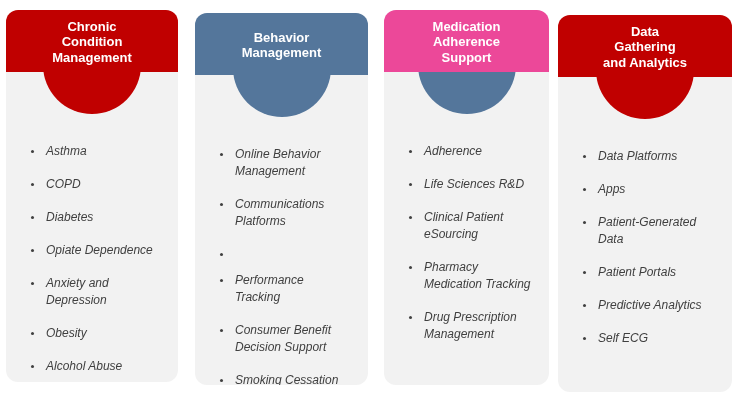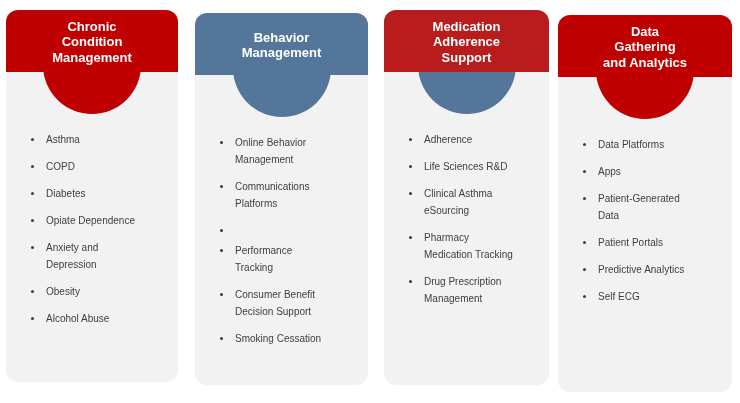--- a/index.html
+++ b/index.html
@@ -55,24 +55,25 @@
     box-sizing: border-box;
   }
   ul.bullets {
     list-style: none;
     margin: 0;
     padding: 0;
   }
   ul.bullets li {
     display: flex;
     align-items: flex-start;
-    margin: 4px 0 10px 0;
-    font-size: 10px;
+    margin: 16px 0 10px 0;
+    font-size: 12px;
     line-height: 17px;
     color: #404040;
+    font-style: italic;
   }
   ul.bullets .dot {
     flex: none;
     width: 3px;
     height: 3px;
     border-radius: 50%;
     background: #404040;
     margin: 7px 12px 0 0;
   }
   ul.bullets .itext {
@@ -155,37 +156,37 @@
           </li>
           <li>
             <span class="dot"></span>
             <span class="itext">Smoking Cessation</span>
           </li>
         </ul>
     </div>
   </div>
 
   <div class="card card-3">
-    <div class="card-header" style="background: #b91c1c;">Medication
+    <div class="card-header" style="background: #ec4899;">Medication
 Adherence
 Support</div>
     <div class="card-circle" style="background: rgb(84, 118, 155);"></div>
     <div class="card-body">
       <ul class="bullets">
           <li>
             <span class="dot"></span>
             <span class="itext">Adherence</span>
           </li>
           <li>
             <span class="dot"></span>
             <span class="itext">Life Sciences R&amp;D</span>
           </li>
           <li>
             <span class="dot"></span>
-            <span class="itext">Clinical Asthma
+            <span class="itext">Clinical Patient
 eSourcing</span>
           </li>
           <li>
             <span class="dot"></span>
             <span class="itext">Pharmacy
 Medication Tracking</span>
           </li>
           <li>
             <span class="dot"></span>
             <span class="itext">Drug Prescription

